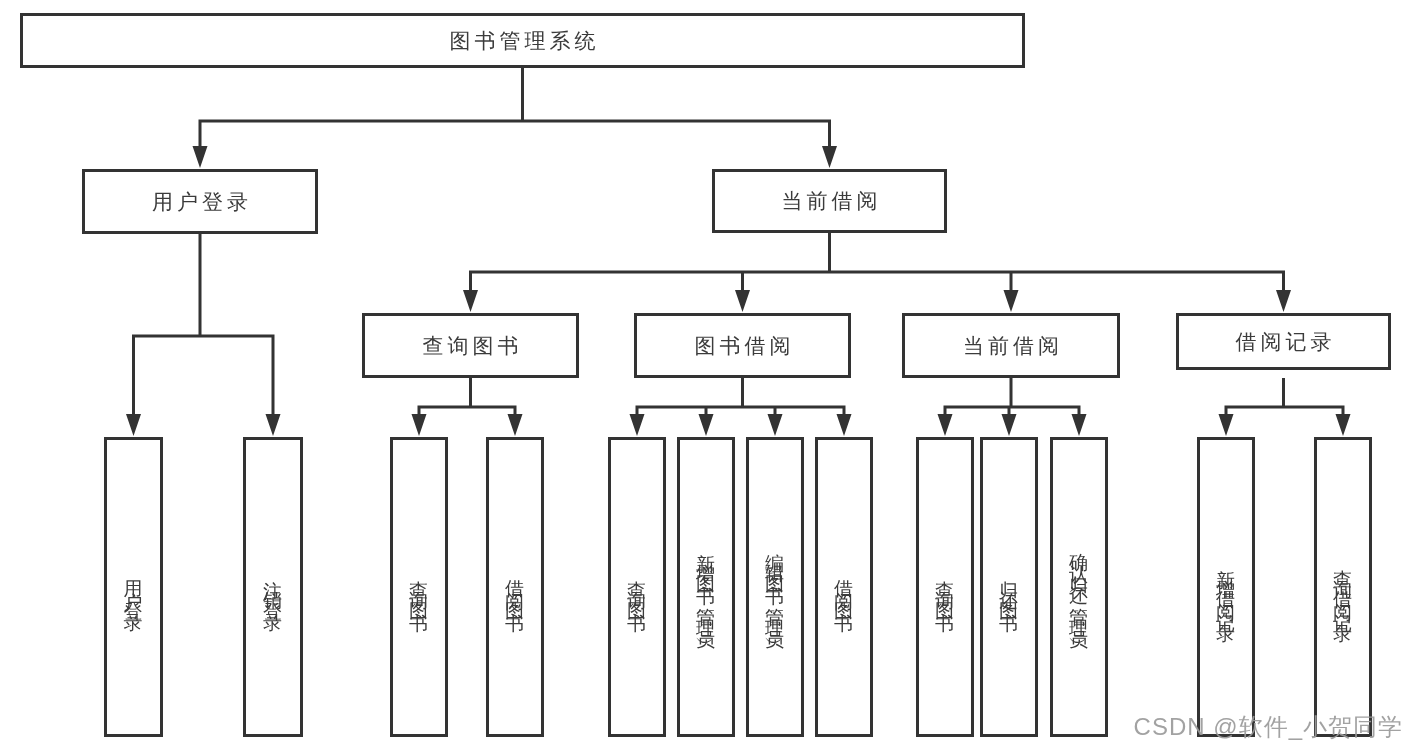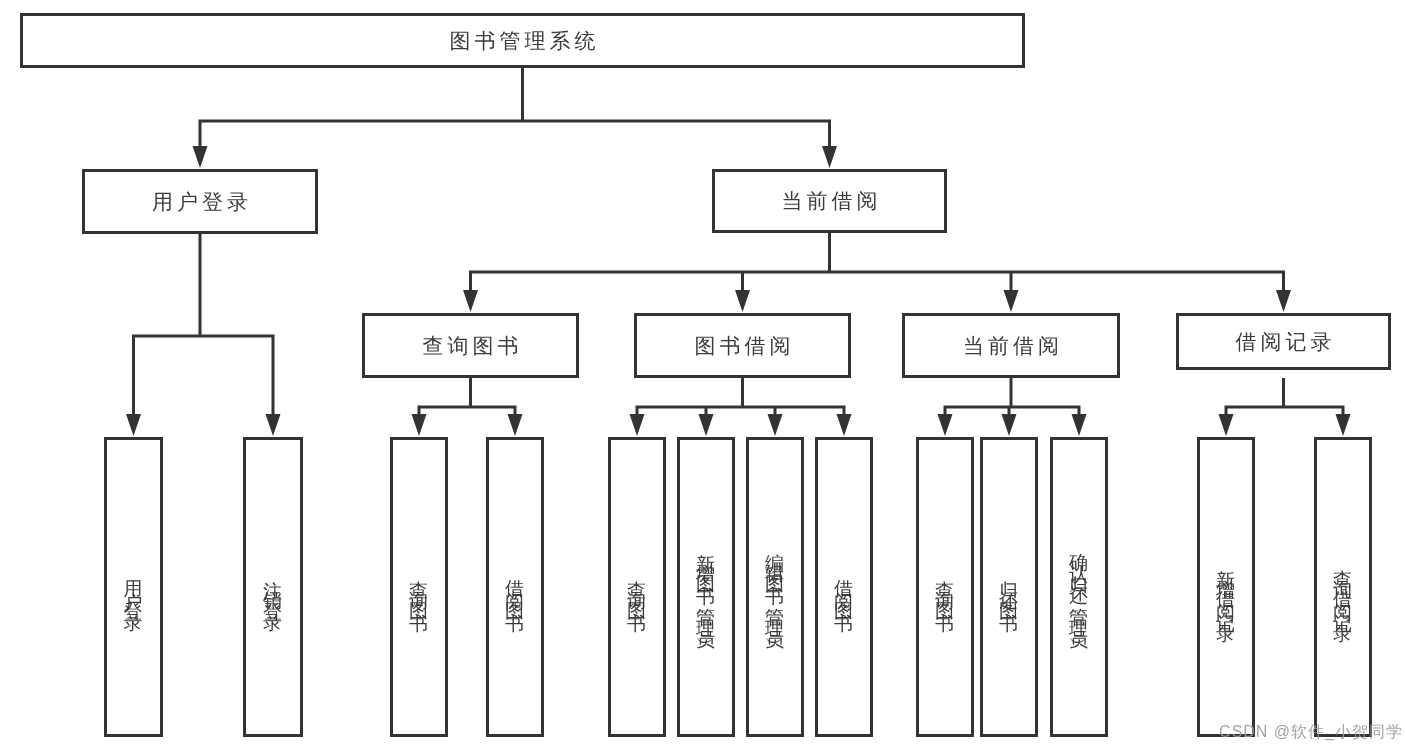--- a/index.html
+++ b/index.html
@@ -34,21 +34,21 @@
   .leaf{
     writing-mode:vertical-rl;
     font-size:19px;
     letter-spacing:11px;
     line-height:1;
     top:437px;height:300px;
   }
   .watermark{
     position:absolute;
     right:2px;bottom:4px;
-    font-size:16px;
+    font-size:24px;
     color:var(--watermark,#9b9b9b);
     opacity:.92;
     z-index:3;
     letter-spacing:1px;
     white-space:nowrap;
   }
 </style>
 </head>
 <body>
 

